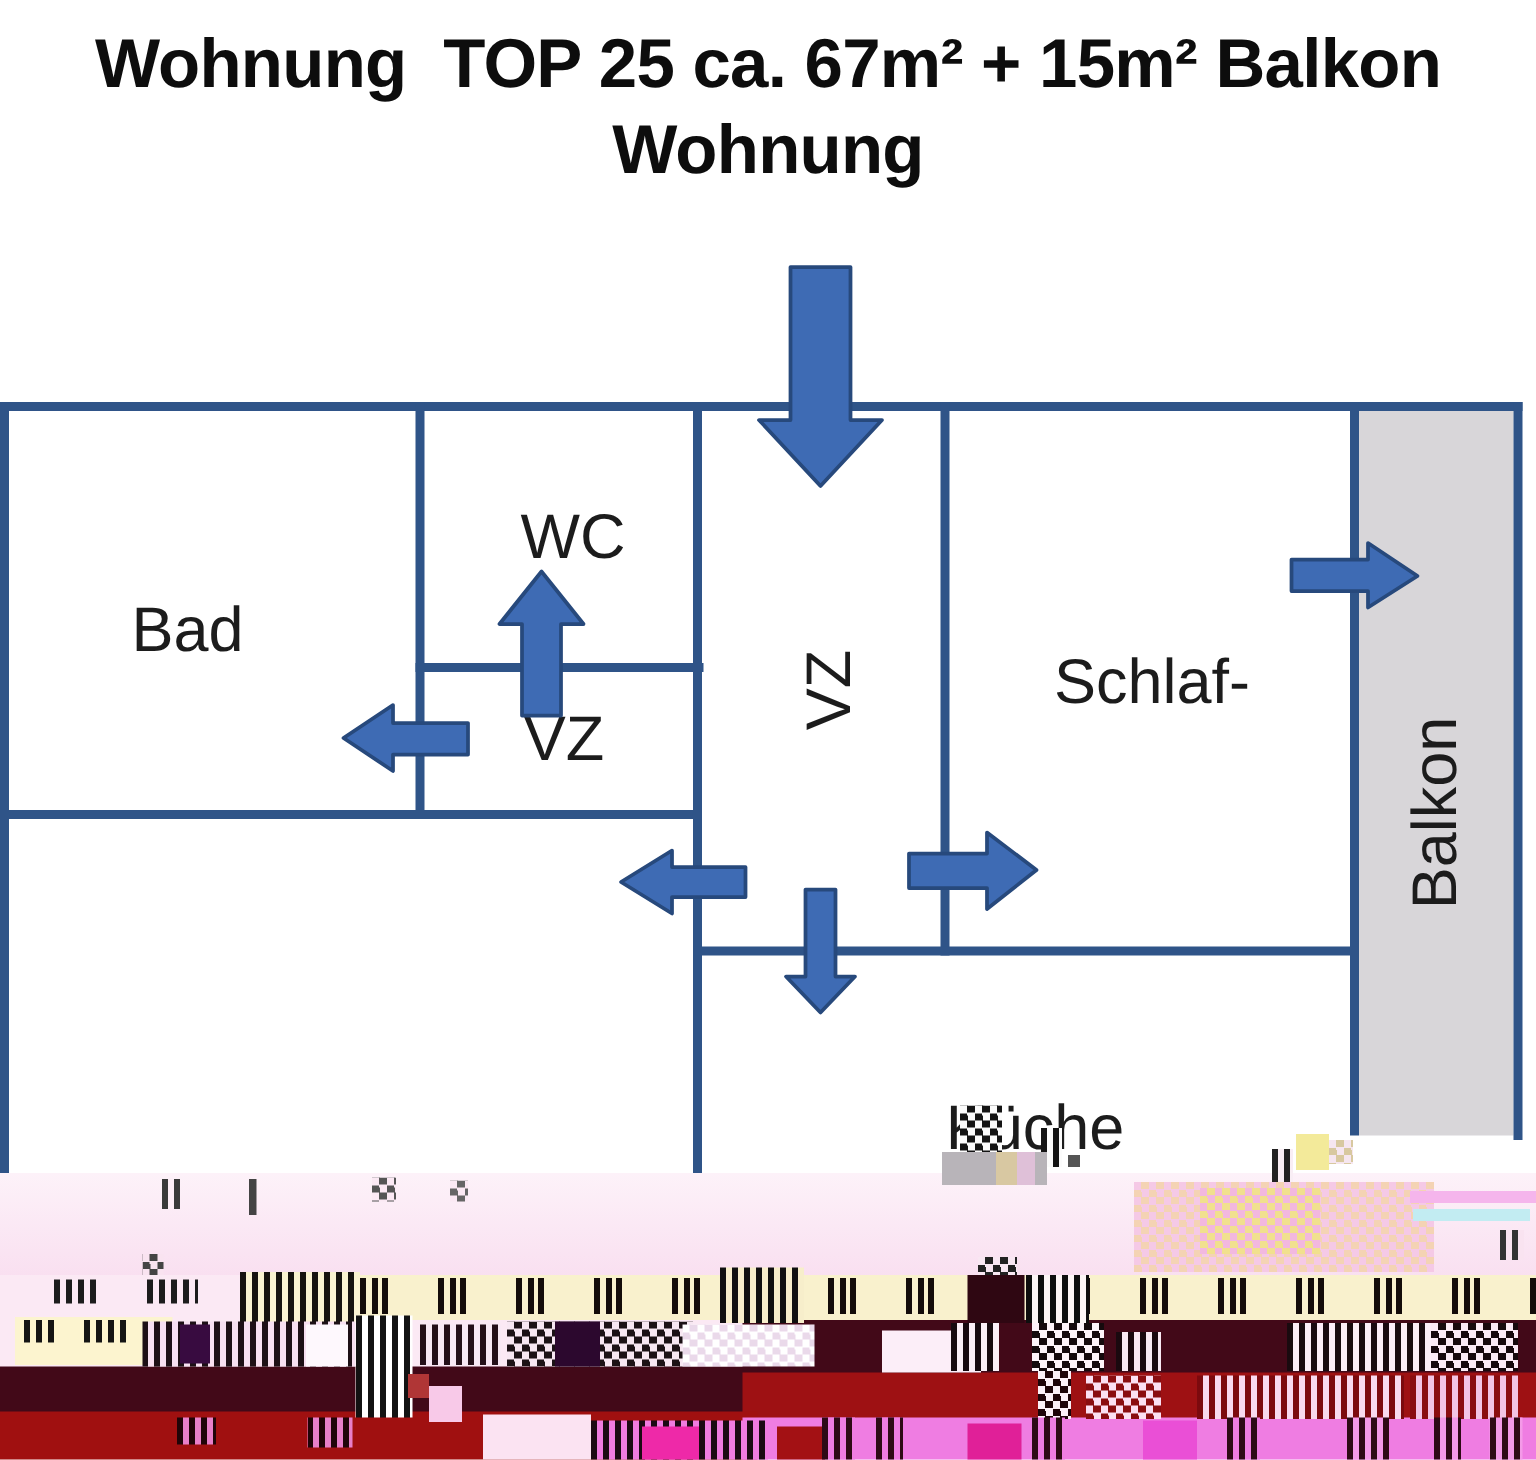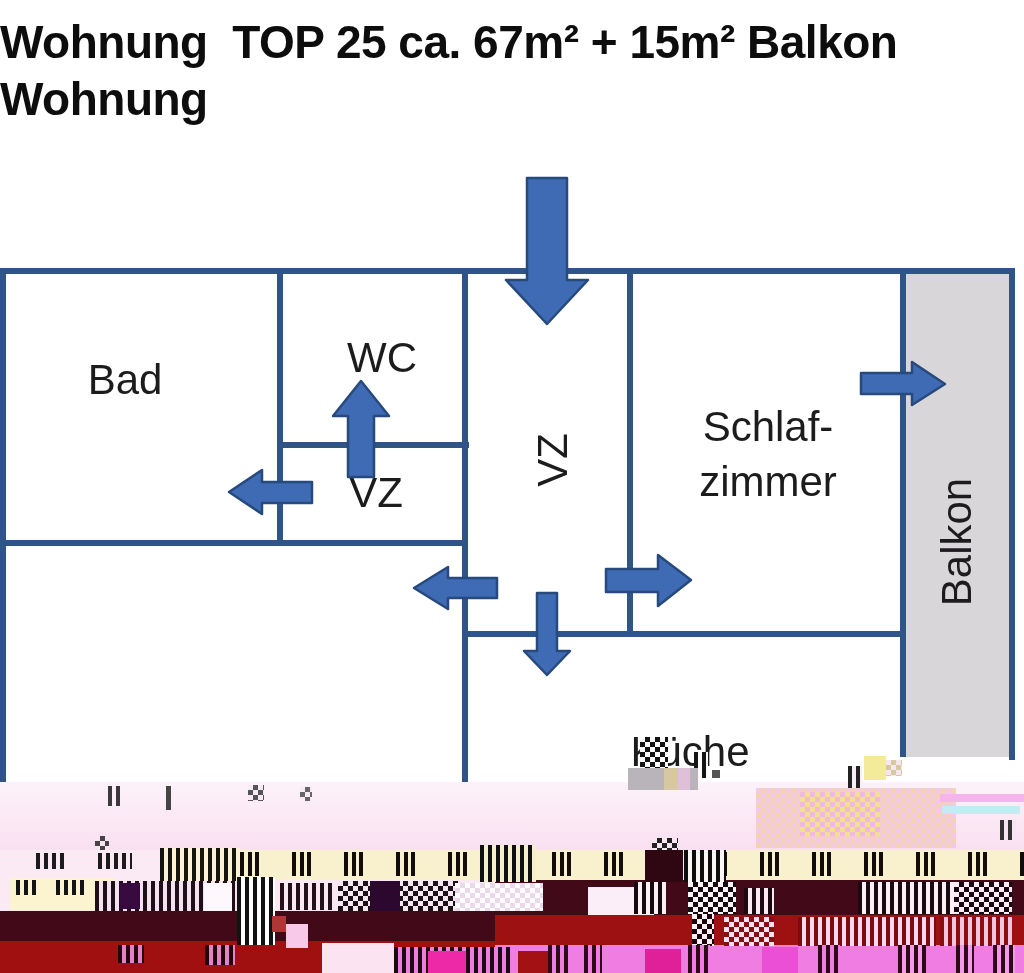--- a/index.html
+++ b/index.html
@@ -2,21 +2,21 @@
 <html style="--wall: #2f5488; --arrow-fill: #3e6bb4; --arrow-stroke: #27497c; --balkon-fill: #d8d6d9; --title-text: #0d0d0d; --room-text: #1c1c1c;"><head>
 <meta charset="utf-8">
 <title>Wohnung TOP 25 Skizze</title>
 <style>
   html,body{margin:0;padding:0;background:#fff;}
   body{width:1024px;height:973px;position:relative;overflow:hidden;
        font-family:"Liberation Sans","DejaVu Sans",sans-serif;}
   #stage{position:absolute;inset:0;width:1024px;height:973px;}
 
   
-  .title-wrap{position:absolute;left:0;top:14px;width:1024px;text-align:left;color:var(--title-text);}
+  .title-wrap{position:absolute;left:0;top:14px;width:1024px;text-align:center;color:var(--title-text);}
   .title-line{font-weight:bold;font-size:46px;line-height:57px;letter-spacing:-0.5px;white-space:pre-wrap;}
 
   
   #plan{position:absolute;inset:0;}
   .wall{position:absolute;background:var(--wall);z-index:2;}
   .roomfill{position:absolute;z-index:1;}
   .room-label{position:absolute;z-index:3;color:var(--room-text);font-size:42px;line-height:1.3;
               transform:translate(-50%,-50%);white-space:nowrap;text-align:center;}
   .room-label.rot{transform:translate(-50%,-50%) rotate(-90deg);}
   svg.arrows{position:absolute;left:0;top:0;z-index:4;}
@@ -44,27 +44,26 @@
     <div class="wall" style="left:0;top:268px;width:6px;height:514px;"></div>
     <div class="wall" style="left:1009px;top:268px;width:6px;height:492px;"></div>
     <div class="wall" style="left:277px;top:268px;width:6px;height:275px;"></div>
     <div class="wall" style="left:277px;top:442px;width:192px;height:6px;"></div>
     <div class="wall" style="left:462px;top:268px;width:6px;height:514px;"></div>
     <div class="wall" style="left:627px;top:268px;width:6px;height:369px;"></div>
     <div class="wall" style="left:0;top:540px;width:468px;height:6px;"></div>
     <div class="wall" style="left:462px;top:631px;width:444px;height:6px;"></div>
     <div class="wall" style="left:900px;top:268px;width:6px;height:489px;"></div>
 
-    <div class="room-label" style="left:125px;top:380px;">Bad</div>
+    <div class="room-label" style="left:125px;top:420px;">Bad</div>
     <div class="room-label" style="left:382px;top:358px;">WC</div>
     <div class="room-label" style="left:376px;top:493px;">VZ</div>
     <div class="room-label rot" style="left:553px;top:460px;">VZ</div>
     <div class="room-label" style="left:768px;top:455px;">
       <div>Schlaf-</div>
-      <div>zimmer</div>
     </div>
     <div class="room-label rot" style="left:957px;top:542px;">Balkon</div>
     <div class="room-label" style="left:690px;top:752px;">Küche</div>
 
     <svg class="arrows" width="1024" height="973" viewBox="0 0 1024 973">
       <polygon points="527,178 567,178 567,280 588,280 547,324 506,280 527,280"></polygon>
       <polygon points="348,477 374,477 374,416 389,416 361,381 333,416 348,416"></polygon>
       <polygon points="312,482 262,482 262,470 229,492 262,514 262,503 312,503"></polygon>
       <polygon points="497,578 448,578 448,567 414,588 448,609 448,598 497,598"></polygon>
       <polygon points="537,593 557,593 557,651 570,651 547,675 524,651 537,651"></polygon>

